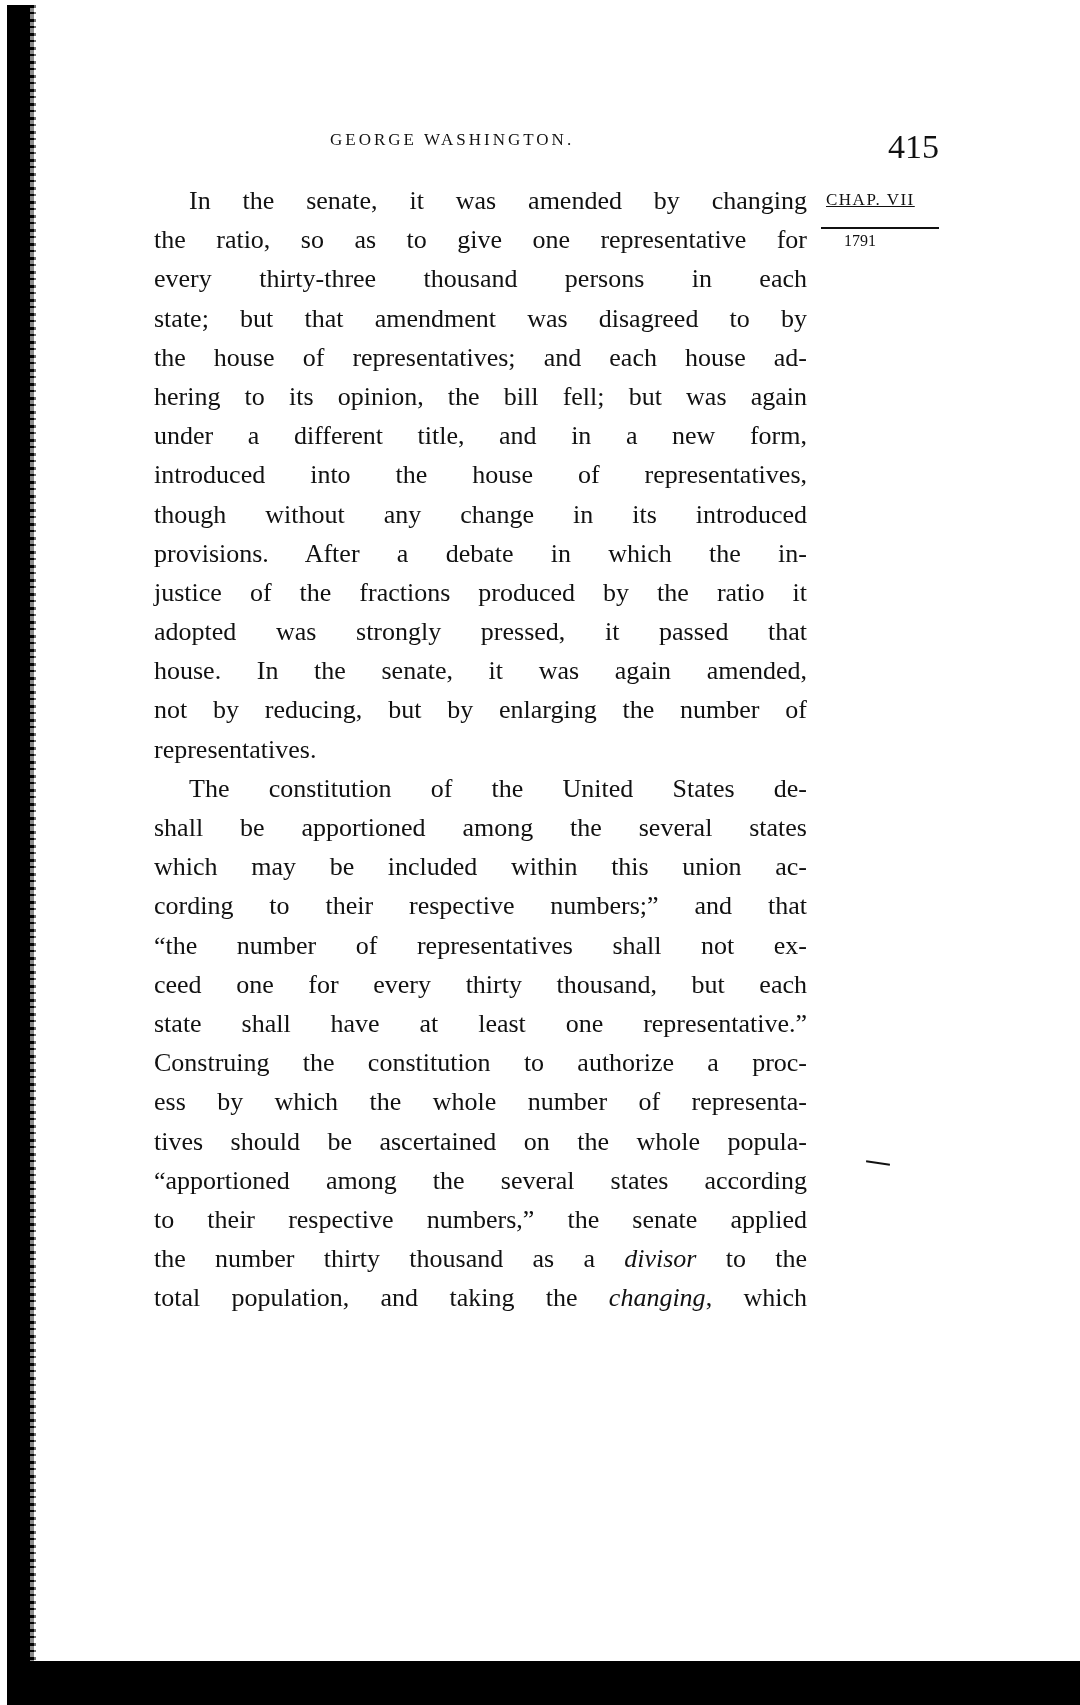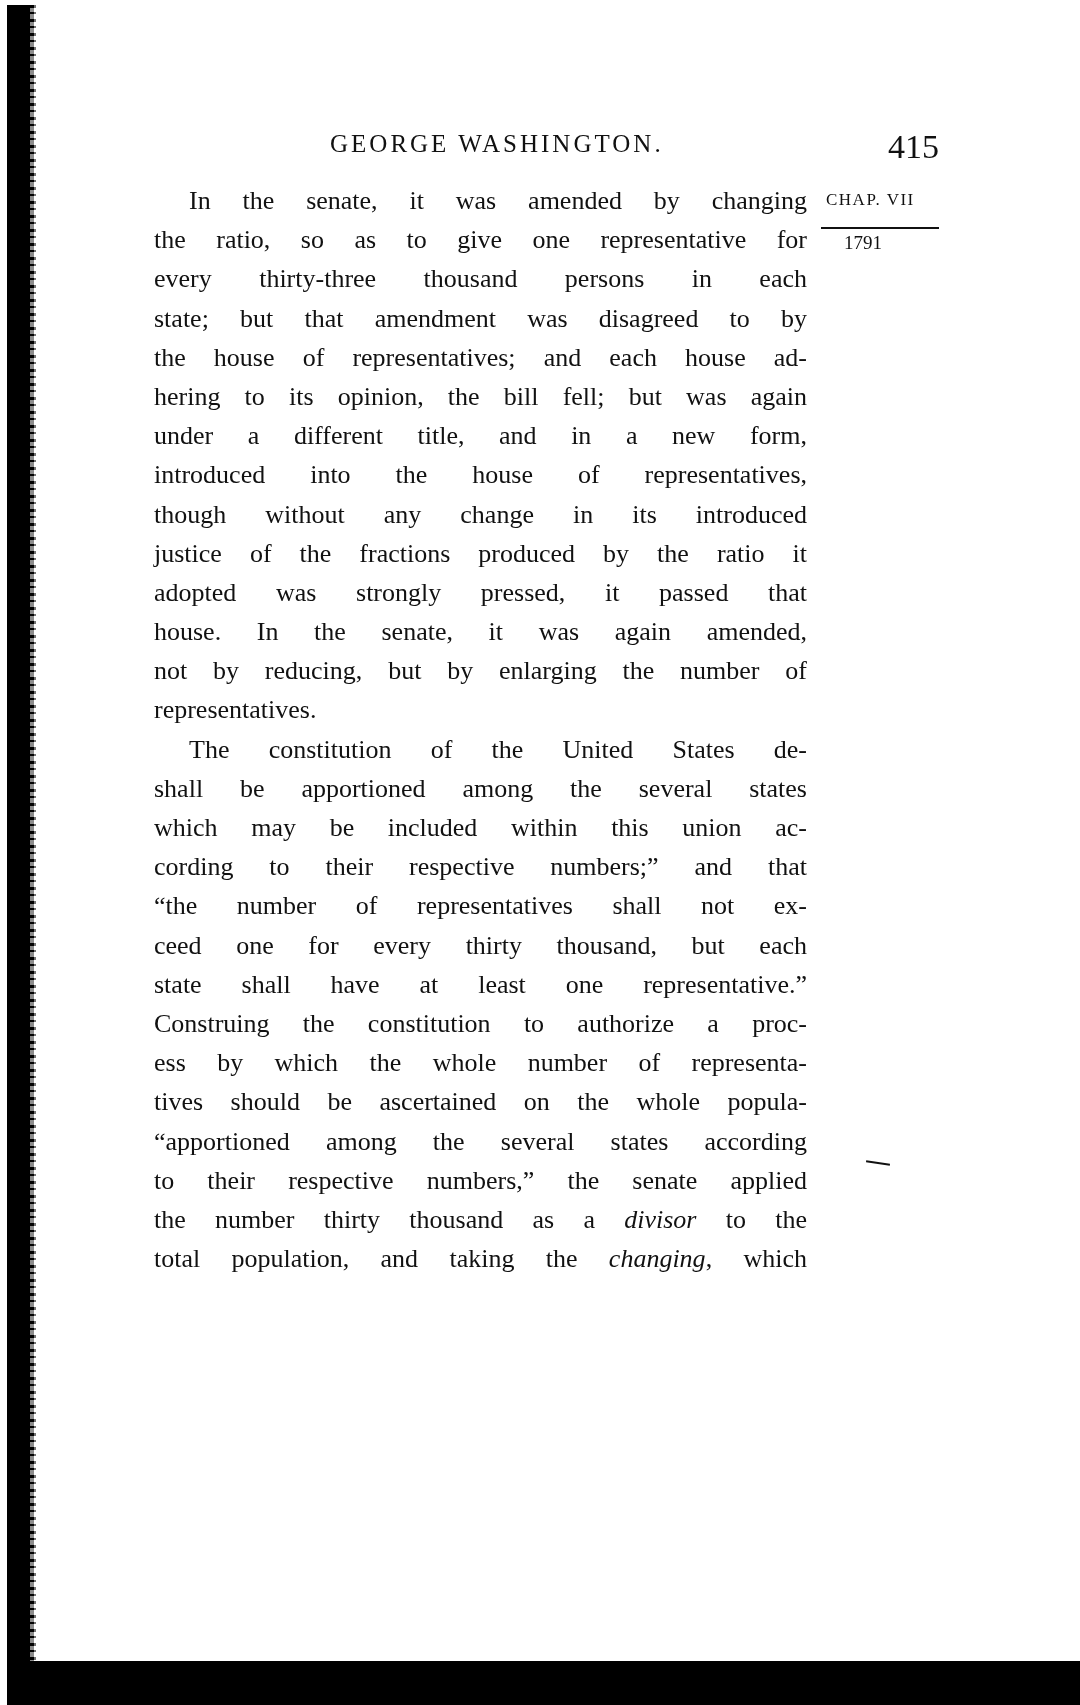--- a/index.html
+++ b/index.html
@@ -2,25 +2,25 @@
 <html><head>
 <meta charset="utf-8">
 <style>
   html, body { margin:0; padding:0; }
   body { width:1080px; height:1705px; background:#fff; position:relative; overflow:hidden;
          font-family:"Liberation Serif","DejaVu Serif",serif; color:#111; }
   .left-band { position:absolute; left:7px; top:5px; width:27px; height:1700px; background:#000; }
   .left-band-edge { position:absolute; left:30px; top:5px; width:6px; height:1700px;
          background:repeating-linear-gradient(180deg,#000 0 3px,#fff 3px 7px,#000 7px 9px,#fff 9px 14px); opacity:.55; }
   .bottom-band { position:absolute; left:7px; top:1661px; width:1073px; height:44px; background:#000; }
-  .running-head { position:absolute; top:130px; left:330px; font-size:25px; letter-spacing:3px; }
+  .running-head { position:absolute; top:130px; left:330px; font-size:17px; letter-spacing:3px; }
   .page-number { position:absolute; top:128px; left:888px; font-size:34px; }
-  .chap { position:absolute; top:190px; left:826px; font-size:17px; letter-spacing:1.5px; font-variant:small-caps; }
+  .chap { position:absolute; top:190px; left:826px; font-size:17px; letter-spacing:1.5px; font-variant:small-caps;text-decoration:underline; }
   .chap-rule { position:absolute; top:227px; left:821px; width:118px; height:2px; background:#111; }
-  .year { position:absolute; top:232px; left:844px; font-size:19px; }
+  .year { position:absolute; top:232px; left:844px; font-size:16px; }
   .margin-dash { position:absolute; top:1162px; left:866px; width:24px; height:2px; background:#111; transform:rotate(8deg); }
   .body-text { position:absolute; left:154px; top:181px; width:653px; font-size:26px; }
   .line { height:39.2px; line-height:39.2px; text-align:justify; text-align-last:justify; white-space:nowrap; overflow:visible; }
   .line.last { text-align-last:left; }
   .line.indent { padding-left:35px; }
   em { font-style:italic; }
 </style>
 </head>
 <body>
 
@@ -39,20 +39,21 @@
 <div class="body-text" id="body">
     <div class="line indent">In the senate, it was amended by changing</div>
     <div class="line">the ratio, so as to give one representative for</div>
     <div class="line">every thirty-three thousand persons in each</div>
     <div class="line">state; but that amendment was disagreed to by</div>
     <div class="line">the house of representatives; and each house ad-</div>
     <div class="line">hering to its opinion, the bill fell; but was again</div>
     <div class="line">under a different title, and in a new form,</div>
     <div class="line">introduced into the house of representatives,</div>
     <div class="line">though without any change in its introduced</div>
+    <div class="line">provisions. After a debate in which the in-</div>
     <div class="line">justice of the fractions produced by the ratio it</div>
     <div class="line">adopted was strongly pressed, it passed that</div>
     <div class="line">house. In the senate, it was again amended,</div>
     <div class="line">not by reducing, but by enlarging the number of</div>
     <div class="line last">representatives.</div>
     <div class="line indent">The constitution of the United States de-</div>
     <div class="line">shall be apportioned among the several states</div>
     <div class="line">which may be included within this union ac-</div>
     <div class="line">cording to their respective numbers;” and that</div>
     <div class="line">“the number of representatives shall not ex-</div>

